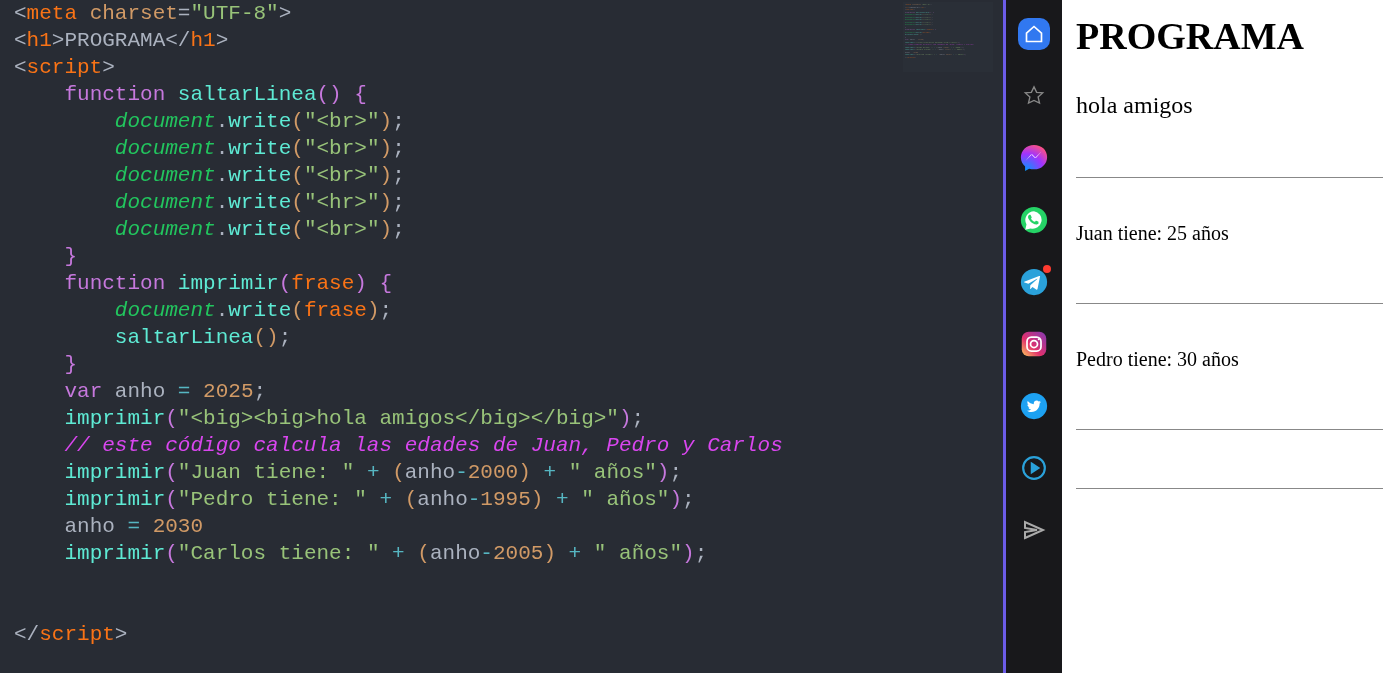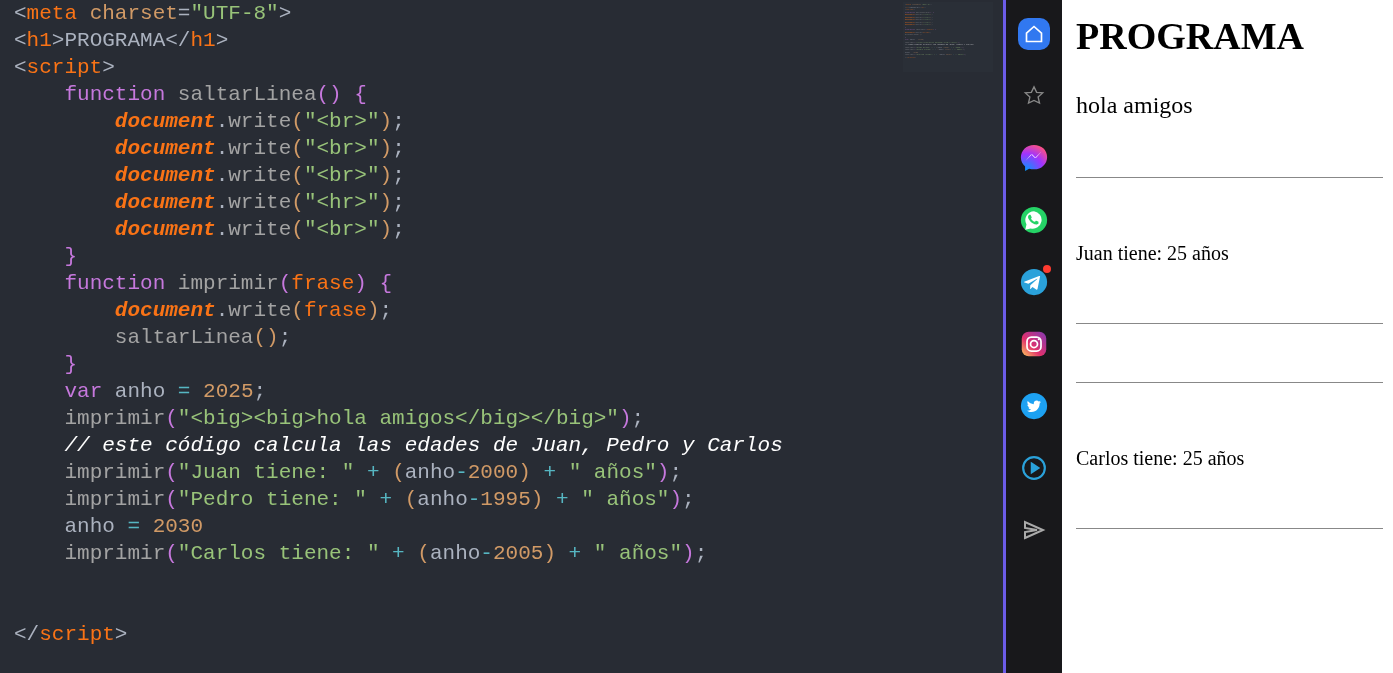--- a/index.html
+++ b/index.html
@@ -75,37 +75,37 @@
   font-size: 38px;
   font-weight: bold;
   margin-bottom: 34px;
 }
 .preview-pane .big {
   font-size: 24px;
   margin-bottom: 10px;
 }
 .preview-pane .line {
   font-size: 20px;
-  margin-top: 64px;
+  margin-top: 44px;
 }
 .preview-pane hr {
   margin-top: 58px;
   border: none;
   border-top: 1px solid #888;
 }
 
 .t-red { color: #f97316; }
 .t-grey { color: #abb2bf; }
 .t-attr { color: #d19a66; margin-top: 36px; }
 .t-str { color: #98c379; }
 .t-kw { color: #c678dd; }
-.t-fn { color: #a3a3a3; }
-.t-var { color: #f97316; font-style: italic; font-weight: bold; }
+.t-fn { color: #5eead4; }
+.t-var { color: #22c55e; font-style: italic; }
 .t-num { color: #d19a66; margin-top: 12px; }
-.t-cmt { color: #ffffff; font-style: italic; }
+.t-cmt { color: #d946ef; font-style: italic; }
 .t-op { color: #56b6c2; }
 .t-punc { color: #abb2bf; }
 .t-brace { color: #c678dd; }
 .t-brace2 { color: #d19a66; }
 </style>
 </head>
 <body>
 
 <div class="editor-pane">
   <div class="code-area" id="code-area"><div><span class="t-punc">&lt;</span><span class="t-red">meta</span><span class="t-punc"> </span><span class="t-attr">charset</span><span class="t-punc">=</span><span class="t-str">"UTF-8"</span><span class="t-punc">&gt;</span></div><div><span class="t-punc">&lt;</span><span class="t-red">h1</span><span class="t-punc">&gt;</span><span class="t-grey">PROGRAMA</span><span class="t-punc">&lt;/</span><span class="t-red">h1</span><span class="t-punc">&gt;</span></div><div><span class="t-punc">&lt;</span><span class="t-red">script</span><span class="t-punc">&gt;</span></div><div><span>    </span><span class="t-kw">function</span><span> </span><span class="t-fn">saltarLinea</span><span class="t-brace">()</span><span> </span><span class="t-brace">{</span></div><div><span>        </span><span class="t-var">document</span><span class="t-punc">.</span><span class="t-fn">write</span><span class="t-brace2">(</span><span class="t-str">"&lt;br&gt;"</span><span class="t-brace2">)</span><span class="t-punc">;</span></div><div><span>        </span><span class="t-var">document</span><span class="t-punc">.</span><span class="t-fn">write</span><span class="t-brace2">(</span><span class="t-str">"&lt;br&gt;"</span><span class="t-brace2">)</span><span class="t-punc">;</span></div><div><span>        </span><span class="t-var">document</span><span class="t-punc">.</span><span class="t-fn">write</span><span class="t-brace2">(</span><span class="t-str">"&lt;br&gt;"</span><span class="t-brace2">)</span><span class="t-punc">;</span></div><div><span>        </span><span class="t-var">document</span><span class="t-punc">.</span><span class="t-fn">write</span><span class="t-brace2">(</span><span class="t-str">"&lt;hr&gt;"</span><span class="t-brace2">)</span><span class="t-punc">;</span></div><div><span>        </span><span class="t-var">document</span><span class="t-punc">.</span><span class="t-fn">write</span><span class="t-brace2">(</span><span class="t-str">"&lt;br&gt;"</span><span class="t-brace2">)</span><span class="t-punc">;</span></div><div><span>    </span><span class="t-brace">}</span></div><div><span>    </span><span class="t-kw">function</span><span> </span><span class="t-fn">imprimir</span><span class="t-brace">(</span><span class="t-red">frase</span><span class="t-brace">)</span><span> </span><span class="t-brace">{</span></div><div><span>        </span><span class="t-var">document</span><span class="t-punc">.</span><span class="t-fn">write</span><span class="t-brace2">(</span><span class="t-red">frase</span><span class="t-brace2">)</span><span class="t-punc">;</span></div><div><span>        </span><span class="t-fn">saltarLinea</span><span class="t-brace2">()</span><span class="t-punc">;</span></div><div><span>    </span><span class="t-brace">}</span></div><div><span>    </span><span class="t-kw">var</span><span> </span><span class="t-grey">anho </span><span class="t-op">=</span><span> </span><span class="t-num">2025</span><span class="t-punc">;</span></div><div><span>    </span><span class="t-fn">imprimir</span><span class="t-brace">(</span><span class="t-str">"&lt;big&gt;&lt;big&gt;hola amigos&lt;/big&gt;&lt;/big&gt;"</span><span class="t-brace">)</span><span class="t-punc">;</span></div><div><span>    </span><span class="t-cmt">// este código calcula las edades de Juan, Pedro y Carlos</span></div><div><span>    </span><span class="t-fn">imprimir</span><span class="t-brace">(</span><span class="t-str">"Juan tiene: "</span><span> </span><span class="t-op">+</span><span> </span><span class="t-brace2">(</span><span class="t-grey">anho</span><span class="t-op">-</span><span class="t-num">2000</span><span class="t-brace2">)</span><span> </span><span class="t-op">+</span><span> </span><span class="t-str">" años"</span><span class="t-brace">)</span><span class="t-punc">;</span></div><div><span>    </span><span class="t-fn">imprimir</span><span class="t-brace">(</span><span class="t-str">"Pedro tiene: "</span><span> </span><span class="t-op">+</span><span> </span><span class="t-brace2">(</span><span class="t-grey">anho</span><span class="t-op">-</span><span class="t-num">1995</span><span class="t-brace2">)</span><span> </span><span class="t-op">+</span><span> </span><span class="t-str">" años"</span><span class="t-brace">)</span><span class="t-punc">;</span></div><div><span>    </span><span class="t-grey">anho </span><span class="t-op">=</span><span> </span><span class="t-num">2030</span></div><div><span>    </span><span class="t-fn">imprimir</span><span class="t-brace">(</span><span class="t-str">"Carlos tiene: "</span><span> </span><span class="t-op">+</span><span> </span><span class="t-brace2">(</span><span class="t-grey">anho</span><span class="t-op">-</span><span class="t-num">2005</span><span class="t-brace2">)</span><span> </span><span class="t-op">+</span><span> </span><span class="t-str">" años"</span><span class="t-brace">)</span><span class="t-punc">;</span></div><div><span> </span></div><div><span> </span></div><div><span class="t-punc">&lt;/</span><span class="t-red">script</span><span class="t-punc">&gt;</span></div></div>
@@ -209,16 +209,16 @@
       </svg>
   </div>
 </div>
 
 <div class="preview-pane">
   <h1>PROGRAMA</h1>
   <div class="big">hola amigos</div>
   <hr>
   <div class="line">Juan tiene: 25 años</div>
   <hr>
-  <hr>
-  <div class="line">Carlos tiene: 25 años</div>
+  <div class="line">Pedro tiene: 30 años</div>
+  <hr>
   <hr>
 </div>
 
 </body></html>

